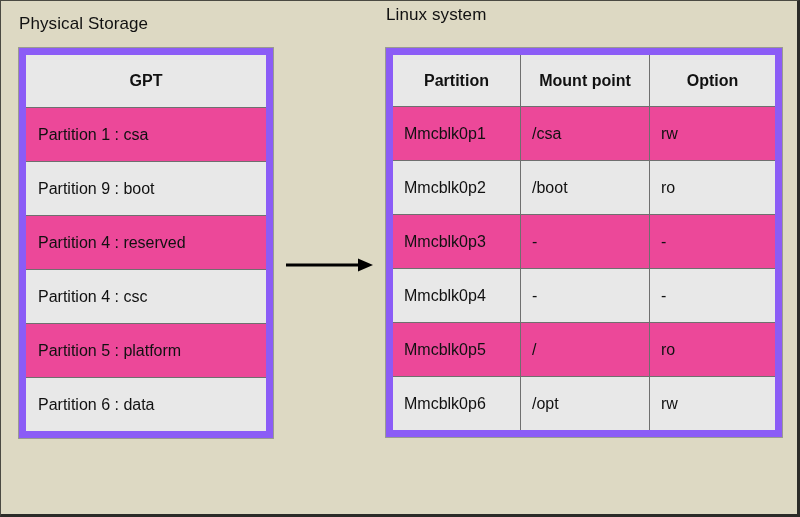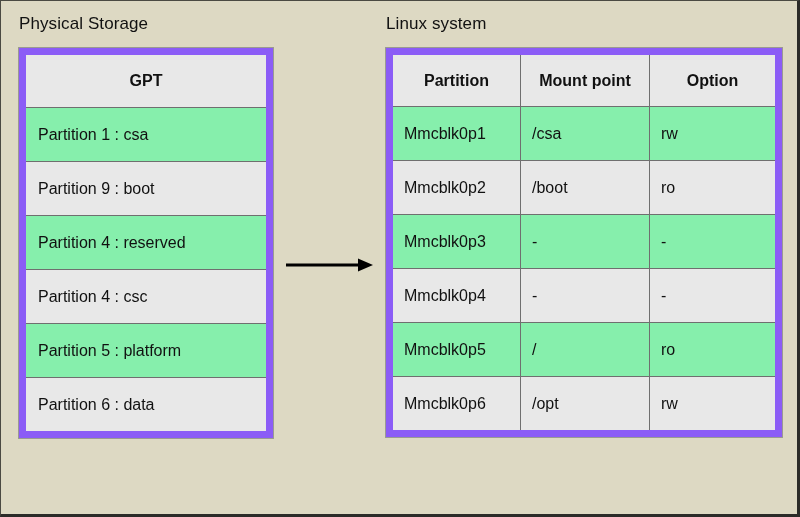--- a/index.html
+++ b/index.html
@@ -28,21 +28,21 @@
 
   
   .panel-title {
     position: absolute;
     font-size: 17px;
     color: #111111;
     white-space: nowrap;
     letter-spacing: 0.1px;
   }
   #title-left  { left: 18px;  top: 13px; }
-  #title-right { left: 385px; top: 13px; text-align: center; }
+  #title-right { left: 385px; top: 4px; text-align: center; }
 
   
   .tbl {
     position: absolute;
     border-collapse: collapse;
     border-spacing: 0;
     table-layout: fixed;
     background: #E8E8E8;
     border: 7px solid #8b5cf6;
     box-shadow: 0 0 0 1px #9a9a92;
@@ -59,21 +59,21 @@
     overflow: hidden;
   }
   .tbl th {
     font-weight: bold;
     text-align: center;
     background: #E8E8E8;
     height: 51px;
   }
   .tbl td { height: 53px; }
 
-  .row-dark  td { background: #86efac; }
+  .row-dark  td { background: #ec4899; }
   .row-light td { background: #E8E8E8; }
 
   
   #table-gpt {
     left: 18px;
     top: 47px;
     width: 254px;
   }
   #table-gpt th { height: 52px; }
   #table-gpt td { height: 53px; padding-left: 12px; }

